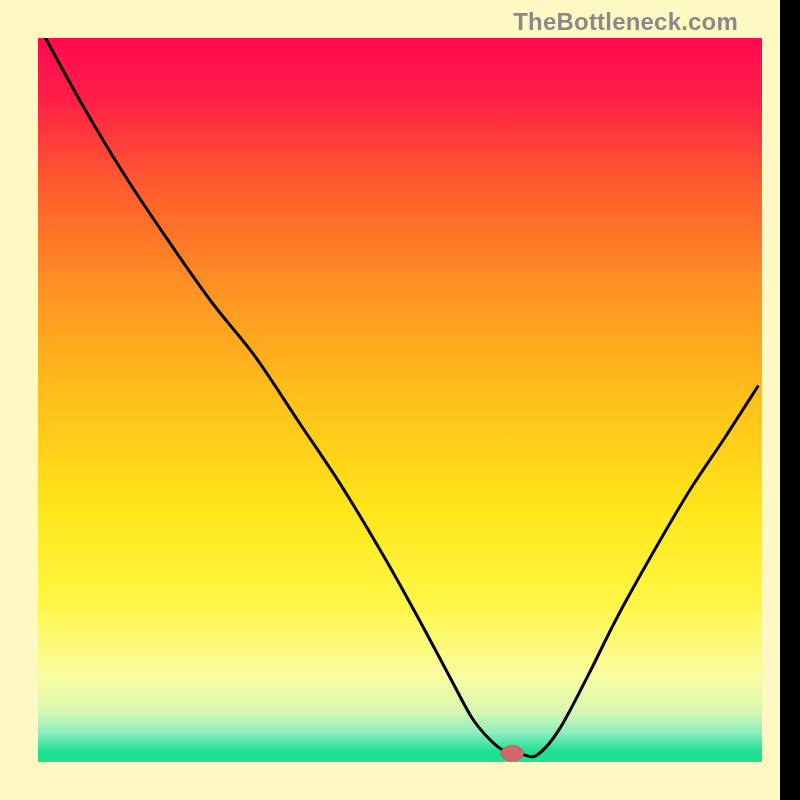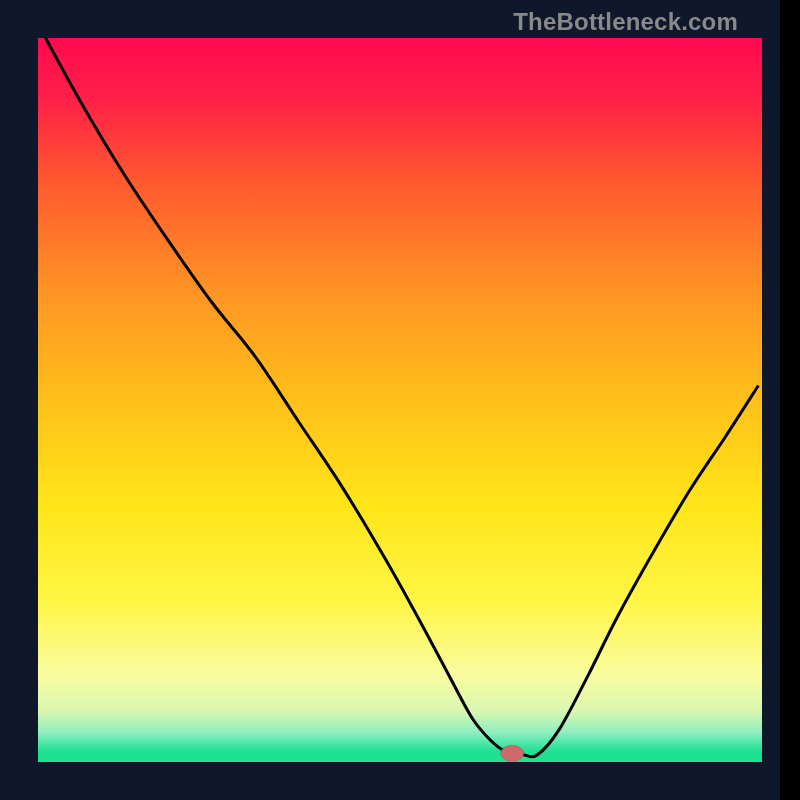--- a/index.html
+++ b/index.html
@@ -9,21 +9,21 @@
     height: 800px;
     background: #000000;
     overflow: hidden;
   }
   .frame {
     position: absolute;
     left: 0;
     top: 0;
     width: 780px;
     height: 800px;
-    background: #0f172a;
+    background: #fef9c3;
   }
   .plot {
     position: absolute;
     left: 38px;
     top: 38px;
     width: 724px;
     height: 724px;
   }
   .watermark {
     position: absolute;

